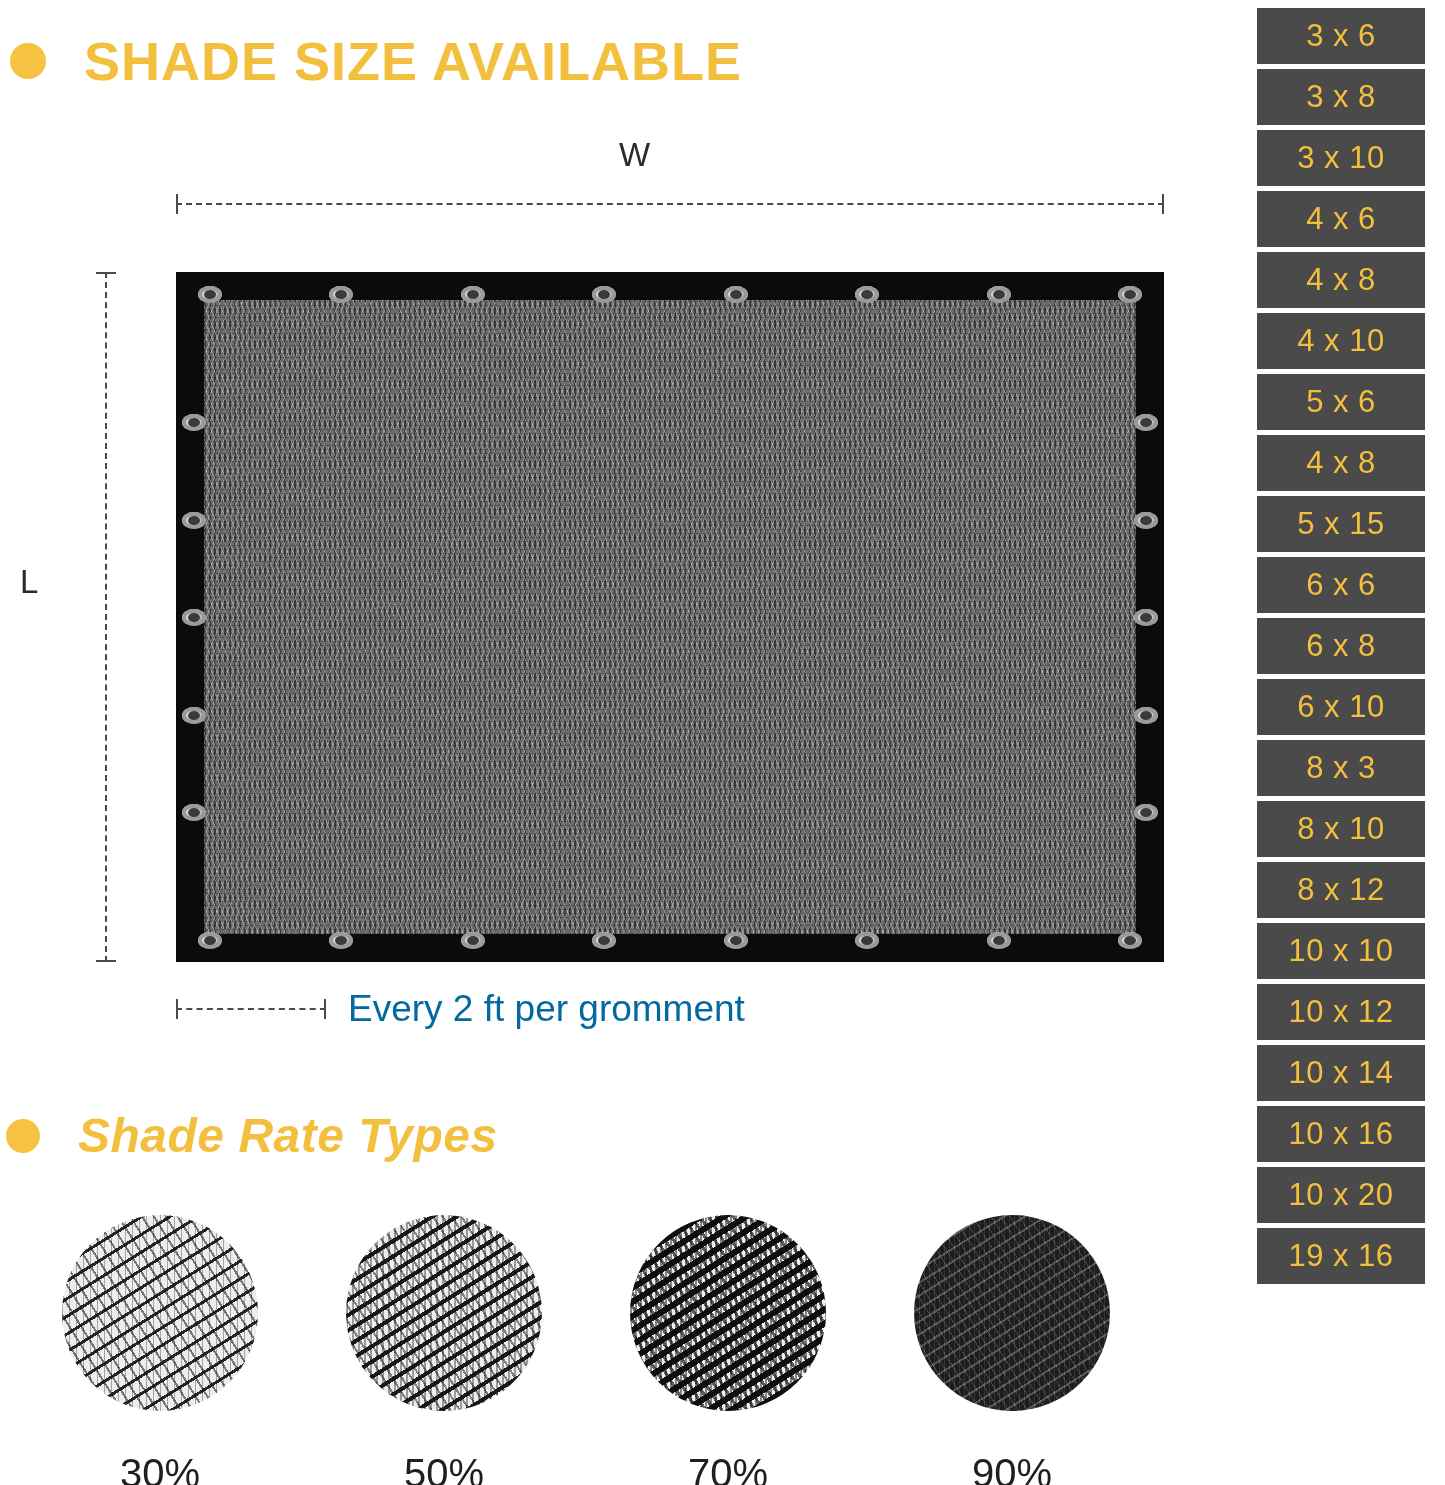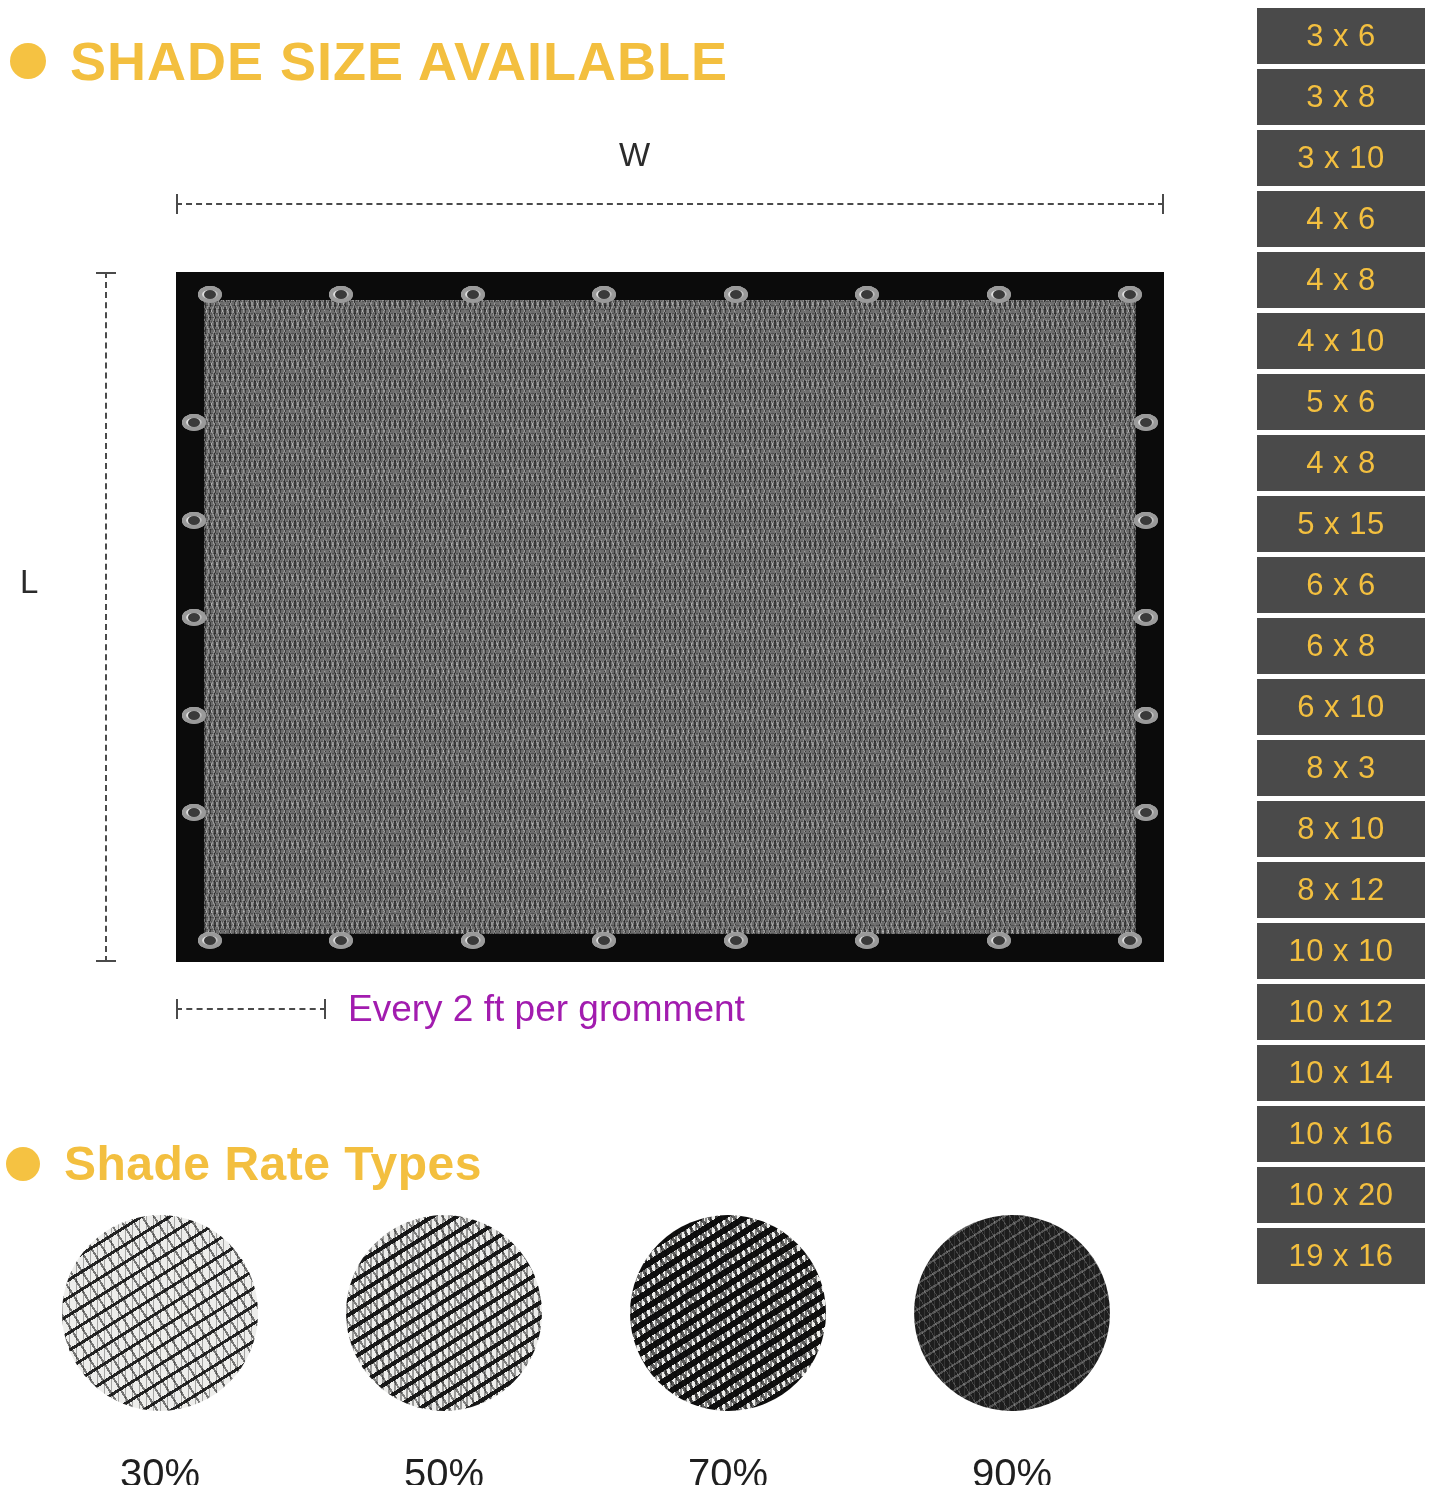--- a/index.html
+++ b/index.html
@@ -15,41 +15,41 @@
     width: 1445px;
     height: 1485px;
     background: #fff;
   }
 
   
   .heading {
     position: absolute;
     display: flex;
     align-items: center;
-    gap: 24px;
+    gap: 38px;
   }
   .bullet {
     width: 34px; height: 34px;
     border-radius: 50%;
     background: #f6c council;
   }
   .bullet {
     background: #f5c242;
   }
   .heading-text {
     font-weight: bold;
     letter-spacing: 0.5px;
     color: #f3bf3f;
     white-space: nowrap;
   }
   #heading-main { left: 10px; top: 30px; }
   #heading-main .heading-text { font-size: 54px; letter-spacing: 1px; }
   #heading-main .bullet { width: 36px; height: 36px; }
 
-  #heading-rate { left: 6px; top: 1136px; }
+  #heading-rate { left: 6px; top: 1108px; font-style: italic; }
   #heading-rate .heading-text { font-size: 48px; }
   #heading-rate .bullet { width: 34px; height: 34px; }
 
   
   #diagram {
     position: absolute;
     left: 0; top: 120px;
     width: 1240px;
     height: 960px;
   }
@@ -162,21 +162,21 @@
   }
   #note-dim .cap-left, #note-dim .cap-right {
     position: absolute;
     top: 0; width: 2px; height: 20px;
     background: #4a4a4a;
   }
   #note-dim .cap-left { left: 0; }
   #note-dim .cap-right { right: 0; }
   #note-text {
     font-size: 37px;
-    color: #a21caf;
+    color: #0369a1;
   }
 
   
   #rates {
     position: absolute;
     left: 60px; top: 1215px;
     width: 1140px;
     display: flex;
     gap: 84px;
   }

